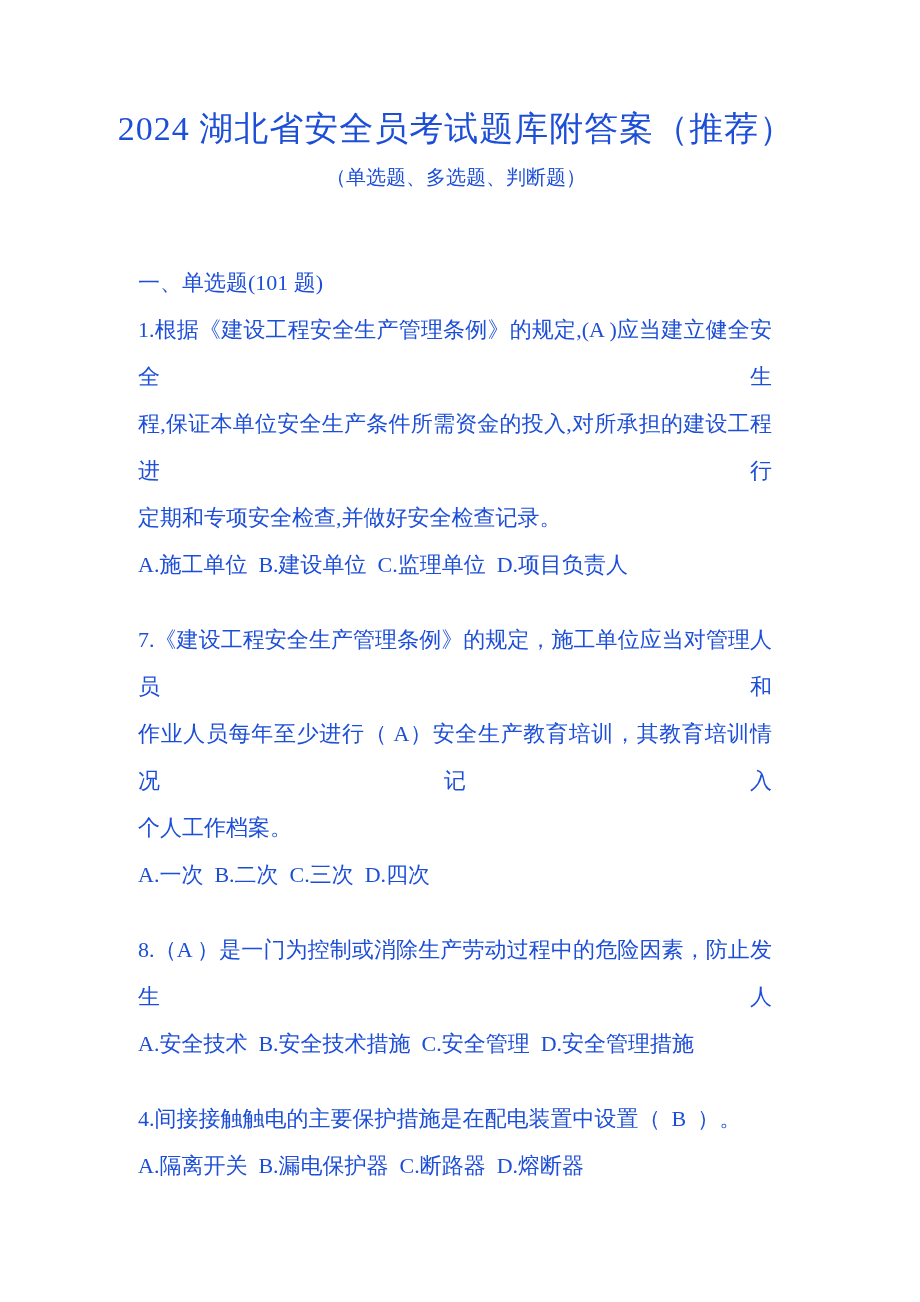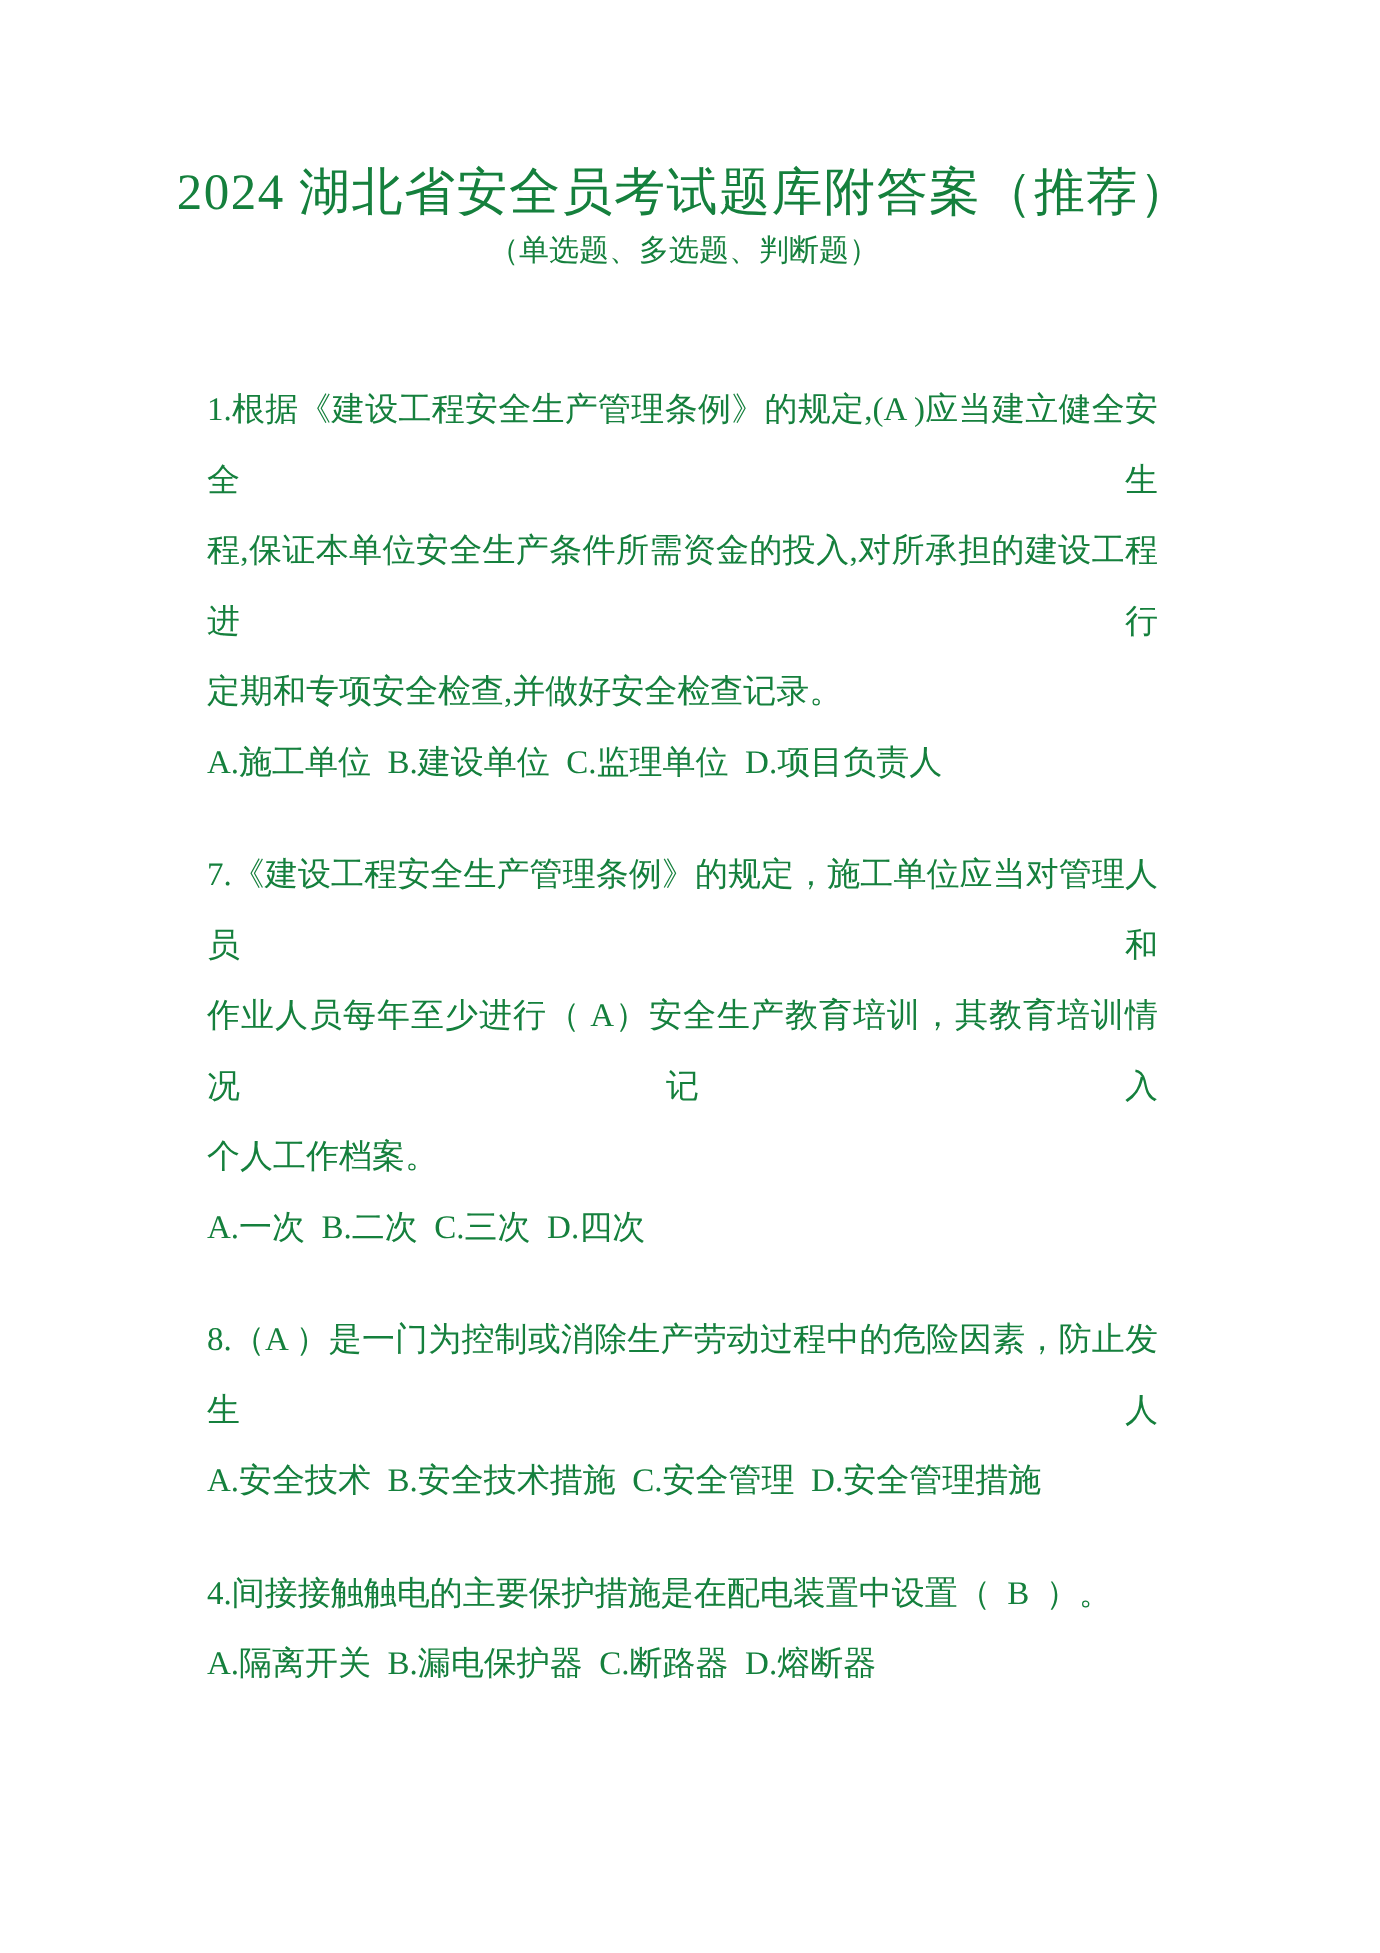--- a/index.html
+++ b/index.html
@@ -1,35 +1,35 @@
 <!DOCTYPE html>
 <html><head>
 <meta charset="utf-8">
 <style>
   html, body { margin: 0; padding: 0; background: #ffffff; }
   .page {
     position: relative;
     width: 912px;
     height: 1302px;
     background: #ffffff;
-    color: #15803d;
+    color: #1d4ed8;
     font-family: "Liberation Serif", "DejaVu Serif", serif;
     overflow: hidden;
   }
   .title {
     margin: 105px 0 0 0;
     text-align: center;
     font-size: 34px;
     line-height: 48px;
     font-weight: 400;
     letter-spacing: 1px;
     white-space: pre-wrap;
   }
   .subtitle {
-    margin-top: 0;
+    margin-top: 10px;
     text-align: center;
     font-size: 20px;
     line-height: 28px;
     white-space: pre-wrap;
   }
   .content {
     padding: 68px 140px 0 138px;
   }
   .section-heading {
     font-size: 22px;
@@ -50,20 +50,21 @@
   }
 </style>
 </head>
 <body>
 
 <div class="page">
   <div class="title">2024 湖北省安全员考试题库附答案（推荐）</div>
   <div class="subtitle">（单选题、多选题、判断题）</div>
 
   <div class="content">
+    <div class="section-heading">一、单选题(101 题)</div>
 
     <div>
         <div class="question">
           <div class="line just">1.根据《建设工程安全生产管理条例》的规定,(A )应当建立健全安全生</div>
           <div class="line just">程,保证本单位安全生产条件所需资金的投入,对所承担的建设工程进行</div>
           <div class="line">定期和专项安全检查,并做好安全检查记录。</div>
           <div class="line">A.施工单位  B.建设单位  C.监理单位  D.项目负责人</div>
         </div>
         <div class="question">
           <div class="line just">7.《建设工程安全生产管理条例》的规定，施工单位应当对管理人员和</div>

